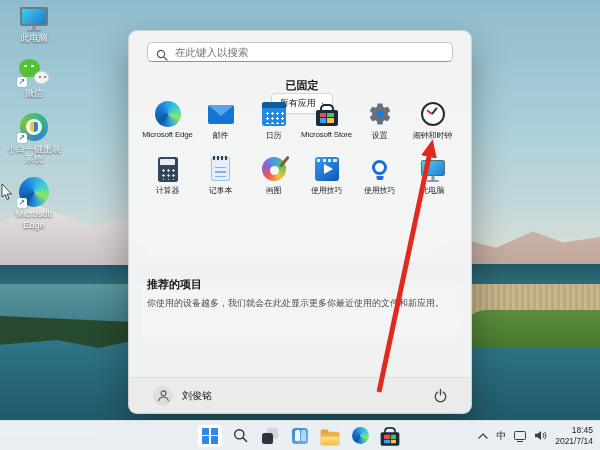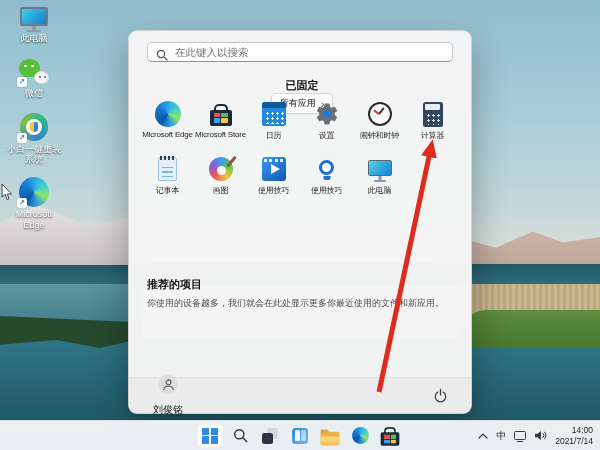--- a/index.html
+++ b/index.html
@@ -102,21 +102,21 @@
   .ic-tips::after { content:""; position:absolute; left:50%; bottom:-8px; transform:translateX(-50%); width:7px; height:4.5px; background:#1d6fd6; border-radius:0 0 2px 2px; }
   .ic-pc { width:24px; height:16px; background:linear-gradient(135deg,#4fd4e8,#1b7fd4); border:1.5px solid #5a6b78; border-radius:1.5px; position:relative; margin-top:-2px; }
   .ic-pc::before { content:""; position:absolute; left:50%; bottom:-5px; transform:translateX(-50%); width:3px; height:4px; background:#8a99a5; }
   .ic-pc::after { content:""; position:absolute; left:50%; bottom:-6.5px; transform:translateX(-50%); width:12px; height:1.8px; background:#8a99a5; border-radius:1px; }
   .gear-svg { display:block; }
 
   .rec-title { position:absolute; left:18px; top:246px; }
   .rec-text { position:absolute; left:18px; right:20px; top:266px; font-size:9px; color:#4c4c4c; line-height:1.4; }
 
   .user-bar { position:absolute; left:0; right:0; bottom:0; height:36px; background:#ebebeb; border-top:1px solid #e0e0e0; border-radius:0 0 9px 9px; display:flex; align-items:center; padding:0 18px; }
-  .user-chip { display:flex; align-items:center; gap:9px; cursor:pointer; padding:3px 6px; border-radius:4px;flex-direction:column; }
+  .user-chip { display:flex; align-items:center; gap:9px; cursor:pointer; padding:3px 6px; border-radius:4px; }
   .avatar { width:20px; height:20px; border-radius:50%; background:#dedede; display:flex; align-items:center; justify-content:center; }
   .user-name { font-size:10px; color:#1c1c1c; }
   .power-btn { margin-left:auto; width:26px; height:26px; display:flex; align-items:center; justify-content:center; border-radius:4px; cursor:pointer; }
 
   
   .anno { position:absolute; inset:0; z-index:40; pointer-events:none; }
 
   
   .taskbar { position:absolute; left:0; right:0; bottom:0; height:30px; background:rgba(241,244,247,.97); border-top:1px solid rgba(0,0,0,.06); z-index:20; }
   .tb-center { position:absolute; left:50%; top:0; bottom:0; transform:translateX(-50%); display:flex; align-items:center; gap:4px; }
@@ -215,36 +215,42 @@
 
   <div class="app-grid">
     <div class="app-cell">
       <div class="app-ico">
           <div class="edge-ball small"></div>
         </div>
       <div class="app-label">Microsoft Edge</div>
     </div>
     <div class="app-cell">
       <div class="app-ico">
+          <div class="ic-mail"></div>
+        </div>
+      <div class="app-label">邮件</div>
+    </div>
+    <div class="app-cell">
+      <div class="app-ico">
+          <div class="ic-cal"></div>
+        </div>
+      <div class="app-label">日历</div>
+    </div>
+    <div class="app-cell">
+      <div class="app-ico">
           <div class="ic-store">
             <div class="store-grid">
               <i></i>
               <i></i>
               <i></i>
               <i></i>
             </div>
           </div>
         </div>
       <div class="app-label">Microsoft Store</div>
-    </div>
-    <div class="app-cell">
-      <div class="app-ico">
-          <div class="ic-cal"></div>
-        </div>
-      <div class="app-label">日历</div>
     </div>
     <div class="app-cell">
       <div class="app-ico">
         <svg class="gear-svg" width="26" height="26" viewBox="0 0 24 24">
             <path fill="#6a7076" d="M19.14,12.94c0.04-0.3,0.06-0.61,0.06-0.94c0-0.32-0.02-0.64-0.07-0.94l2.03-1.58c0.18-0.14,0.23-0.41,0.12-0.61 l-1.92-3.32c-0.12-0.22-0.37-0.29-0.59-0.22l-2.39,0.96c-0.5-0.38-1.03-0.7-1.62-0.94L14.4,2.81c-0.04-0.24-0.24-0.41-0.48-0.41 h-3.84c-0.24,0-0.43,0.17-0.47,0.41L9.25,5.35C8.66,5.59,8.12,5.92,7.63,6.29L5.24,5.33c-0.22-0.08-0.47,0-0.59,0.22L2.74,8.87 C2.62,9.08,2.66,9.34,2.86,9.48l2.03,1.58C4.84,11.36,4.8,11.69,4.8,12s0.02,0.64,0.07,0.94l-2.03,1.58 c-0.18,0.14-0.23,0.41-0.12,0.61l1.92,3.32c0.12,0.22,0.37,0.29,0.59,0.22l2.39-0.96c0.5,0.38,1.03,0.7,1.62,0.94l0.36,2.54 c0.05,0.24,0.24,0.41,0.48,0.41h3.84c0.24,0,0.44-0.17,0.47-0.41l0.36-2.54c0.59-0.24,1.13-0.56,1.62-0.94l2.39,0.96 c0.22,0.08,0.47,0,0.59-0.22l1.92-3.32c0.12-0.22,0.07-0.47-0.12-0.61L19.14,12.94z"></path>
             <circle cx="12" cy="12" r="3.4" fill="#1e7ad4"></circle>
           </svg>
       </div>
       <div class="app-label">设置</div>
     </div>
@@ -373,17 +379,17 @@
     <span class="tray-btn">
         <span class="tray-net"></span>
       </span>
     <span class="tray-btn">
       <svg width="13" height="11" viewBox="0 0 13 11">
           <path d="M1 3.8h2.6L7 1v9L3.6 7.2H1z" fill="#3a3a3a"></path>
           <path d="M8.8 3.2a3.2 3.2 0 0 1 0 4.6 M10.4 1.8a5.4 5.4 0 0 1 0 7.4" fill="none" stroke="#3a3a3a" stroke-width="1"></path>
         </svg>
     </span>
     <span class="clock">
-      <div>14:00</div>
+      <div>18:45</div>
       <div>2021/7/14</div>
     </span>
   </div>
 </div>
 
 </body></html>

